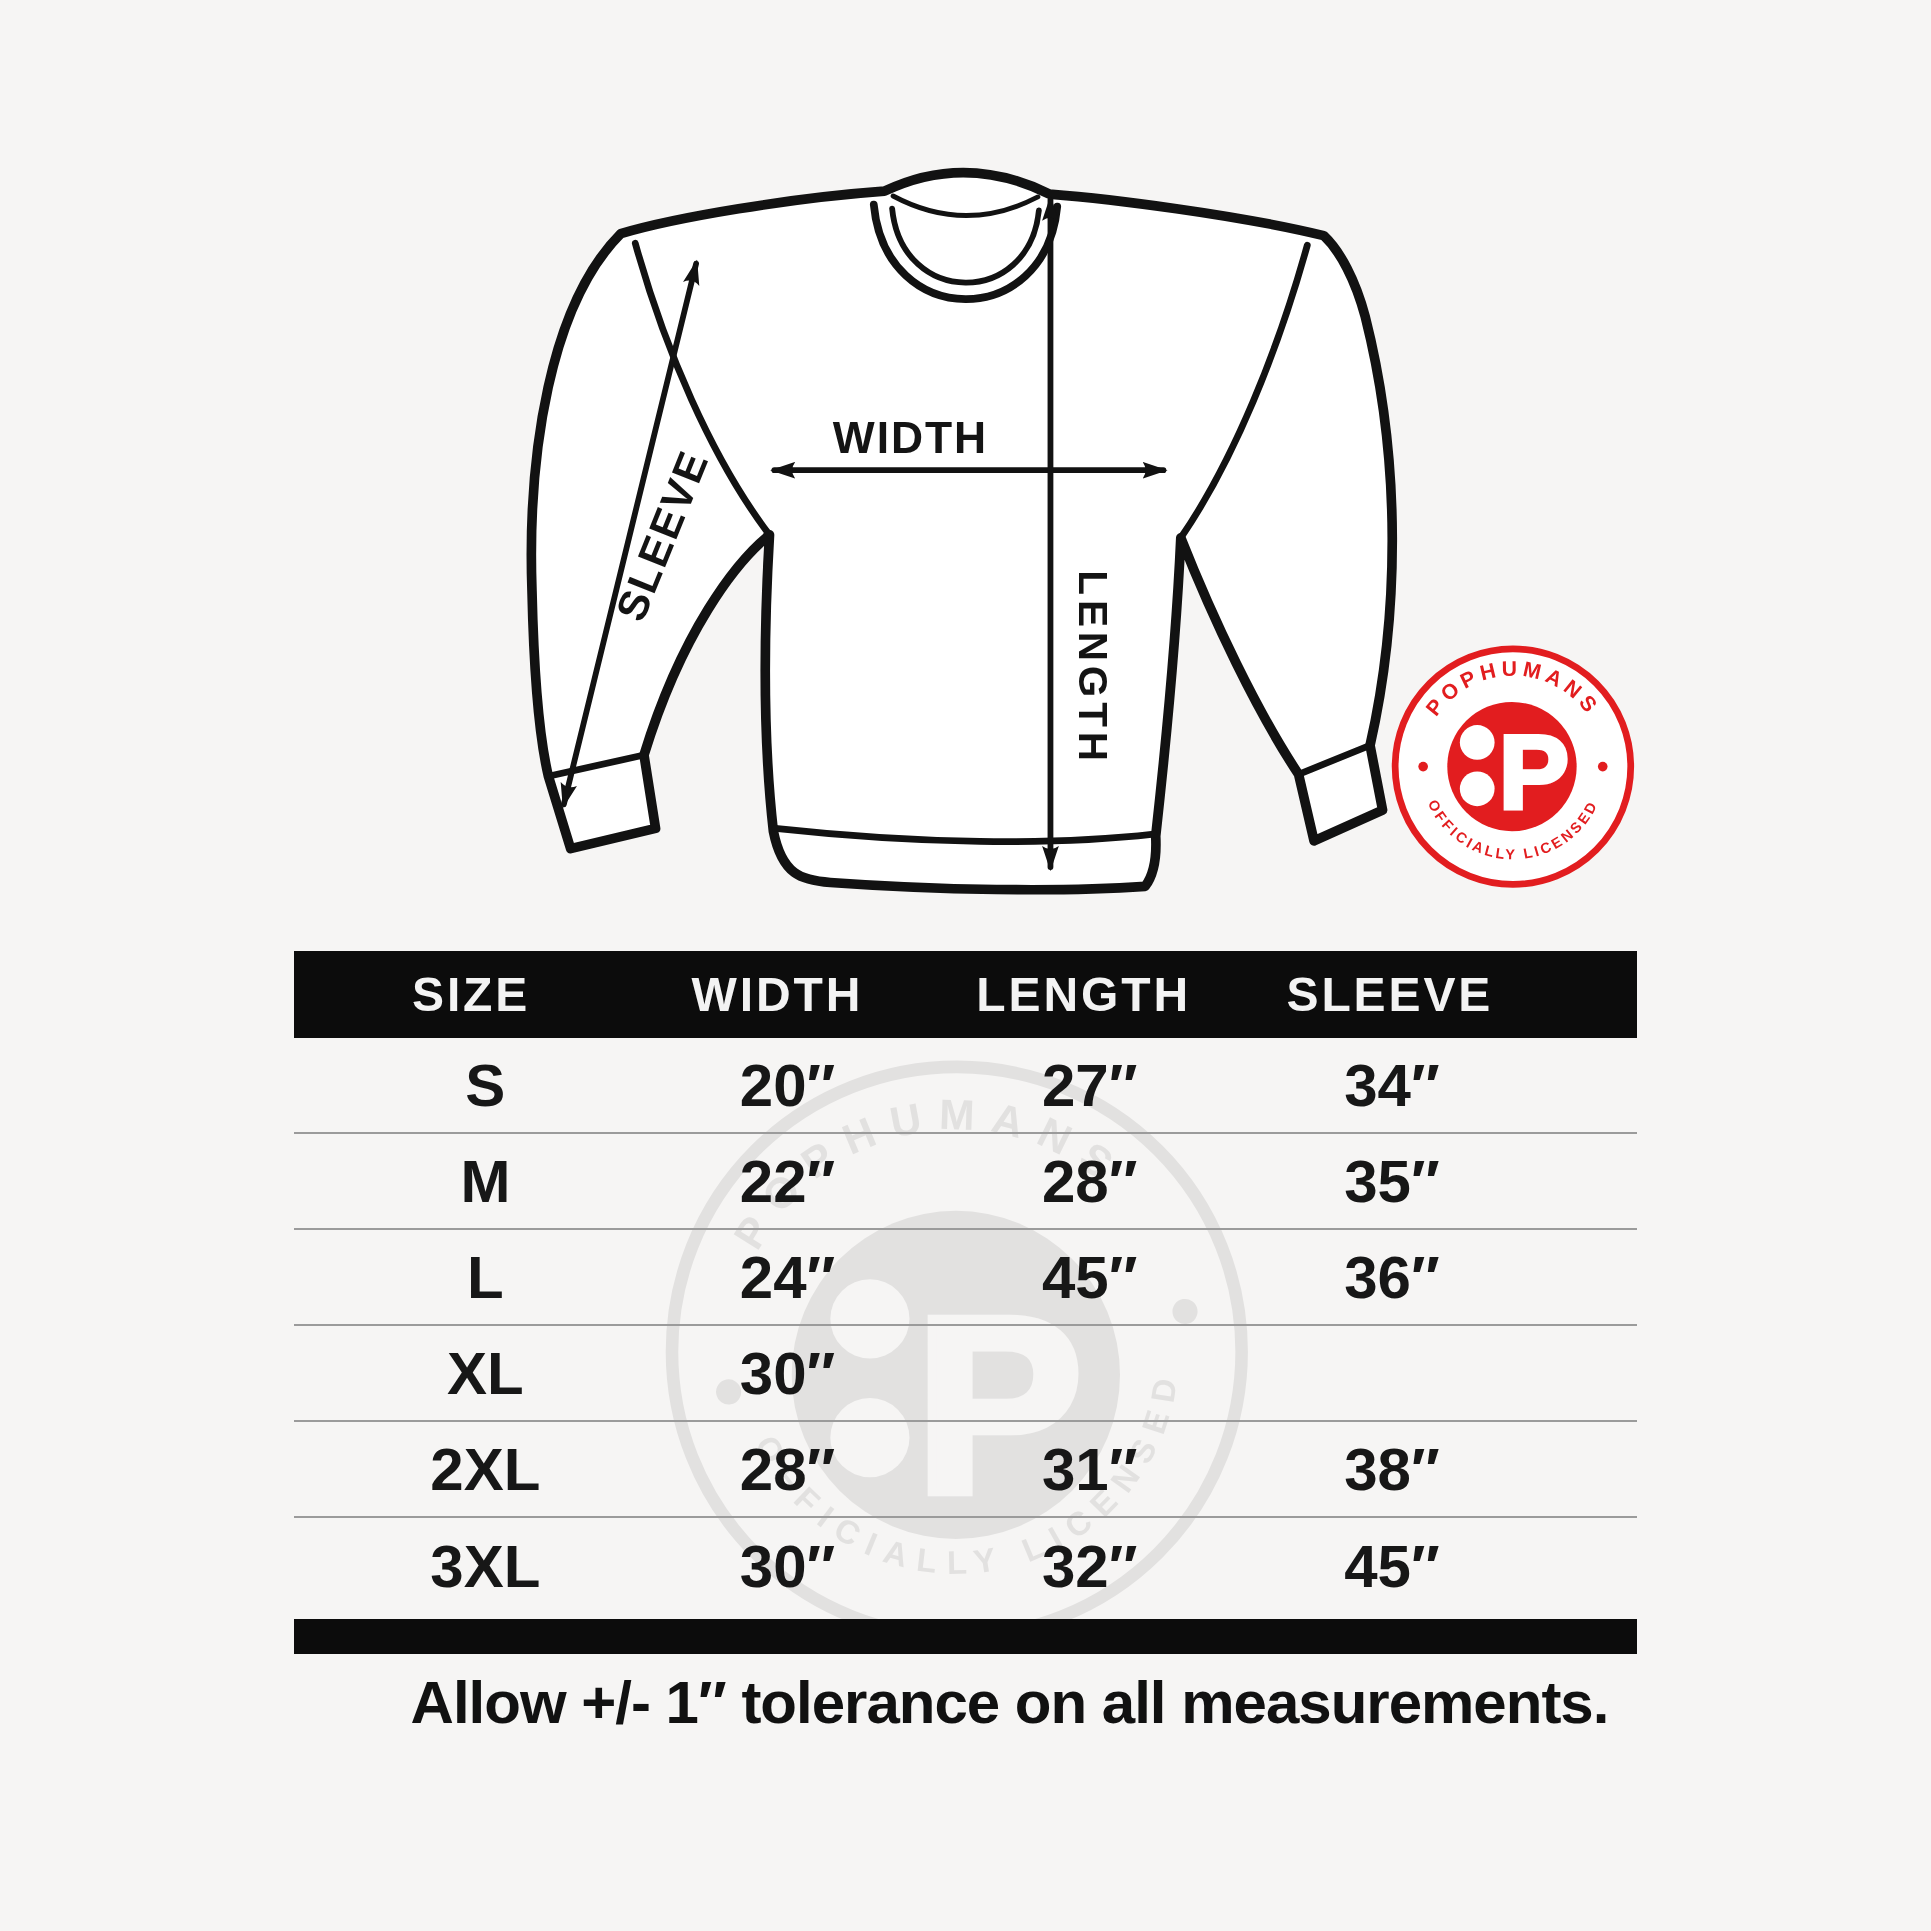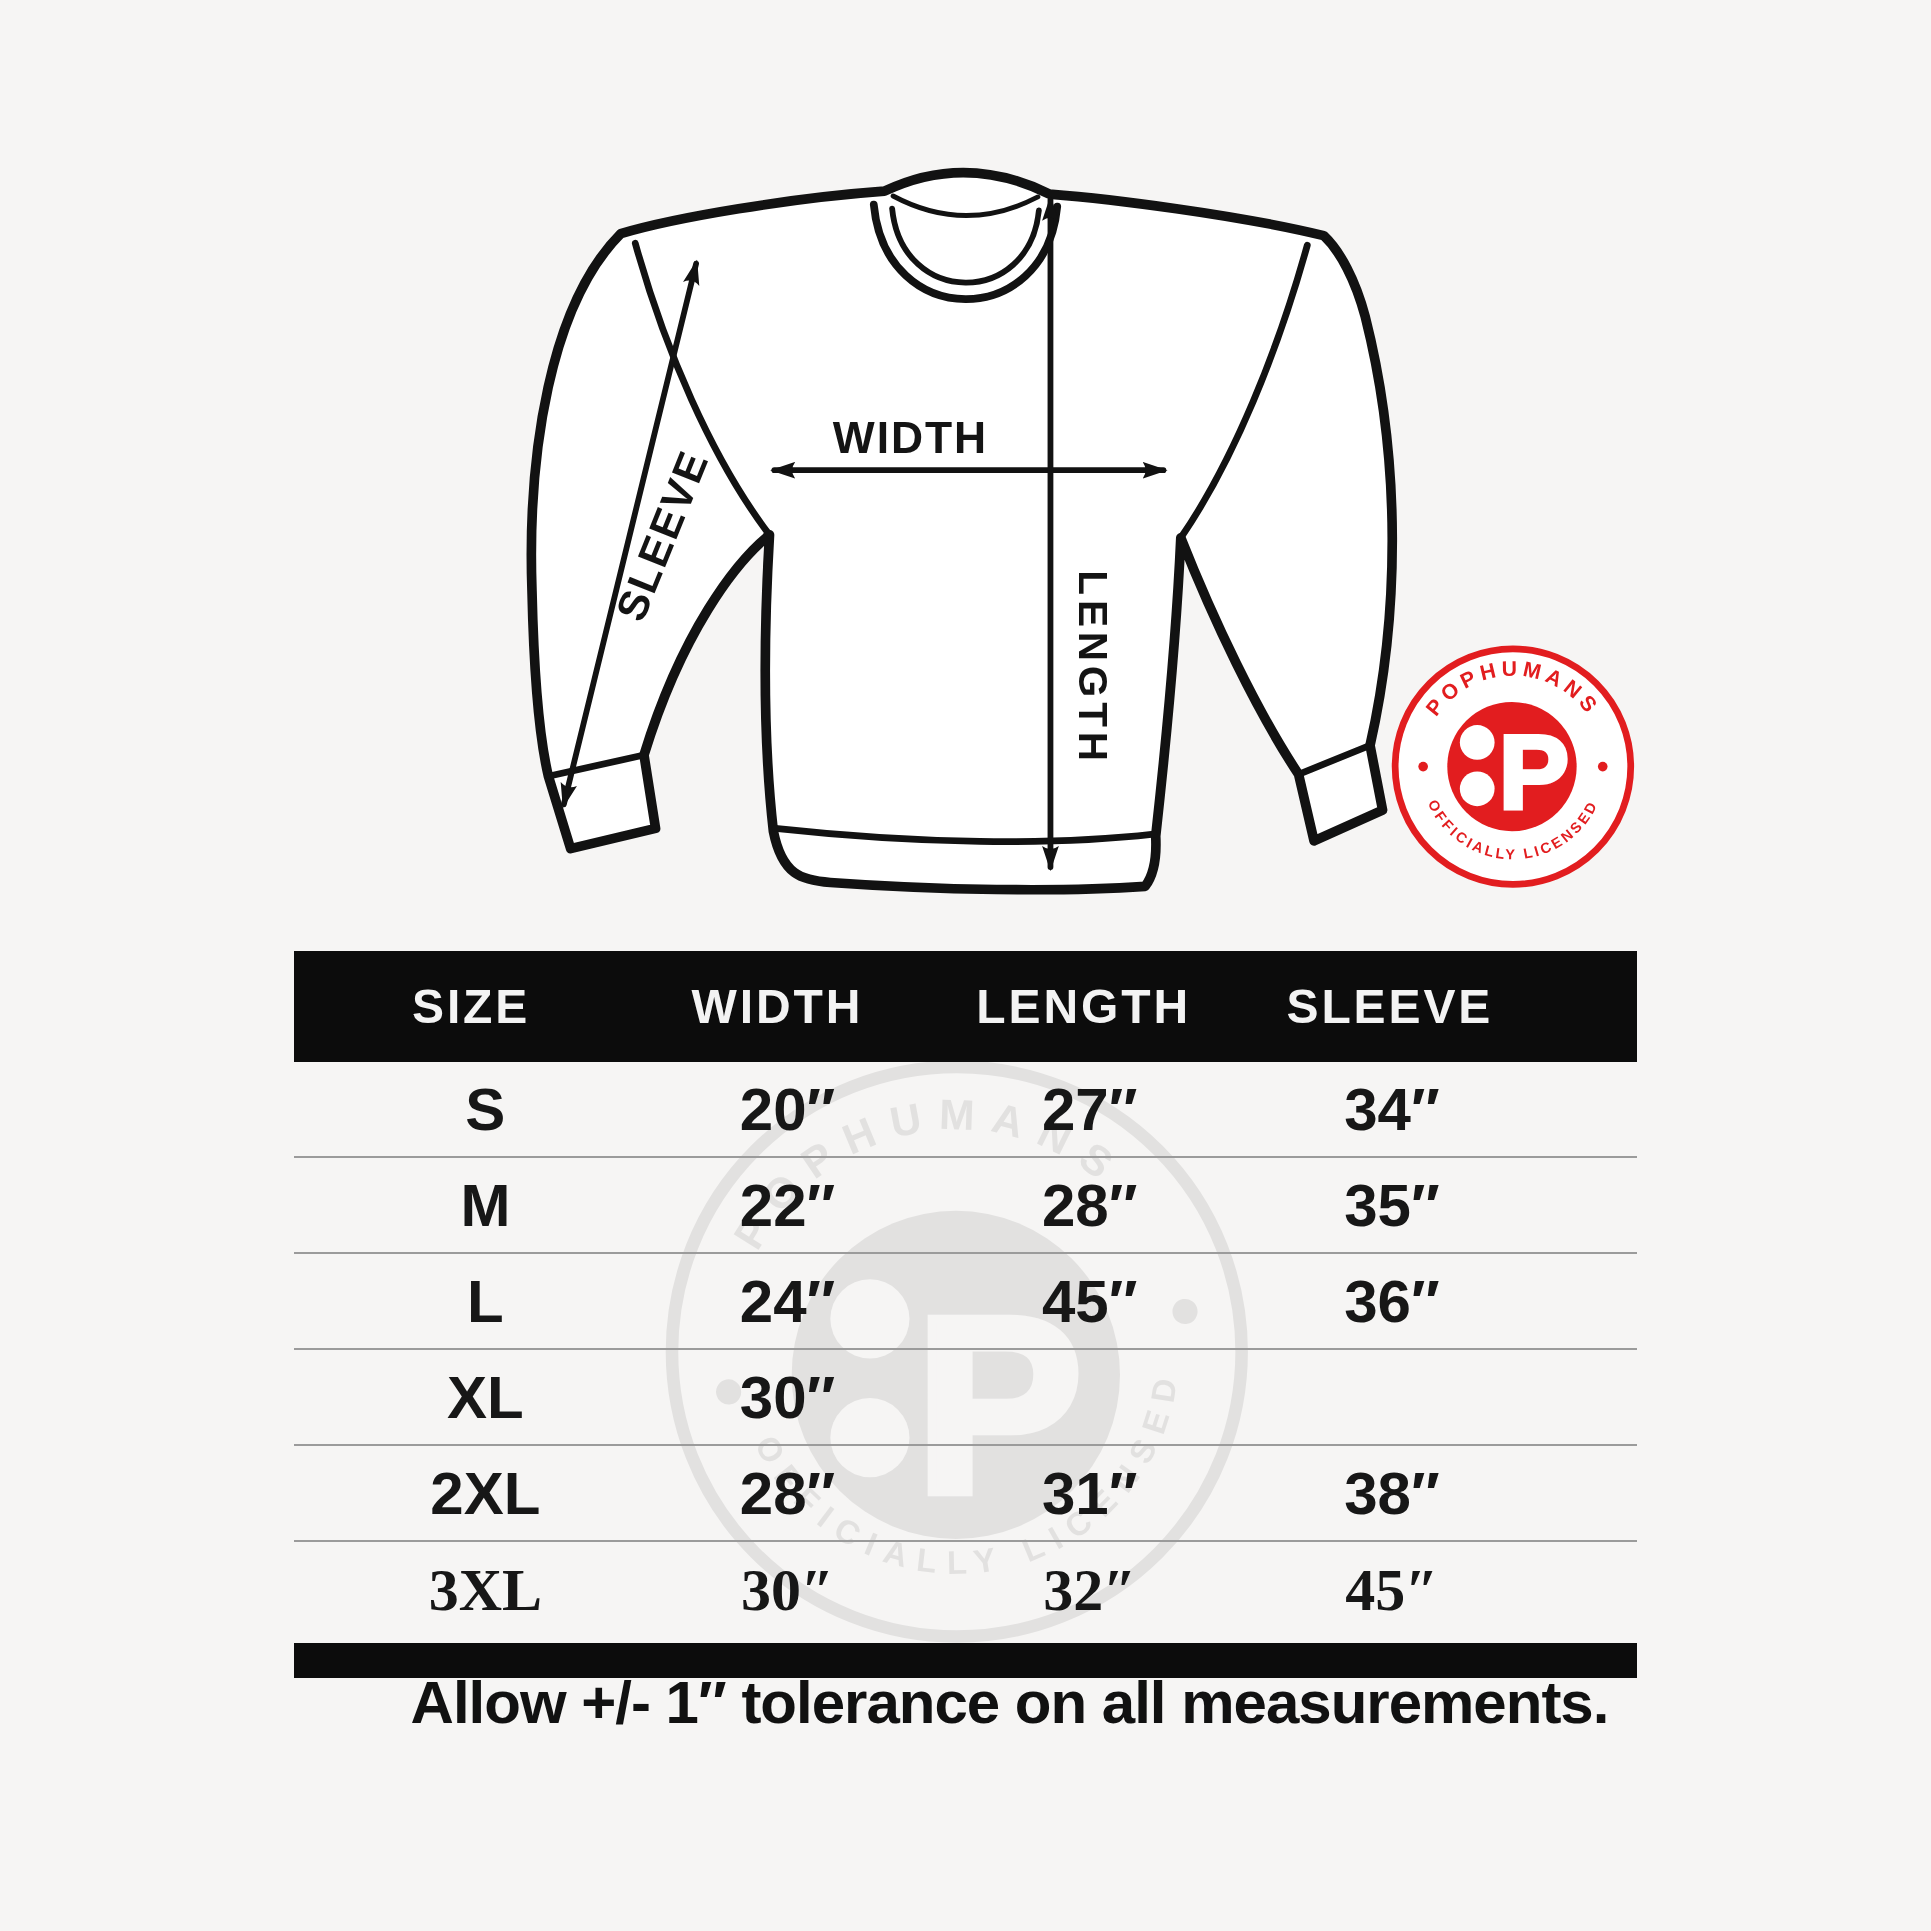--- a/index.html
+++ b/index.html
@@ -8,24 +8,24 @@
     background:#f6f5f4;
     font-family:"Liberation Sans","DejaVu Sans",sans-serif;
     color:#171717;
   }
   .illustration{position:absolute;left:0;top:0;width:1931px;height:1931px;z-index:0;}
   .diagram-label{font-weight:700;fill:#141414;}
   
   .size-table{position:absolute;left:294px;top:951px;width:1343px;z-index:2;}
   .cols{display:grid;grid-template-columns:repeat(4,1fr);padding-left:3%;padding-right:7%;box-sizing:border-box;align-items:center;}
   .cols span{display:block;text-align:center;}
-  .table-header{height:111px;background:#0c0c0c;padding-left:24px;}
+  .table-header{height:87px;background:#0c0c0c;padding-left:24px;}
   .table-header span{color:#f3f3f3;font-size:48px;font-weight:700;letter-spacing:2.9px;}
   .t-row{height:96px;border-bottom:2.9px solid #9b9b9b;}
-  .t-row:last-of-type{border-bottom:none;font-family:Liberation Serif, serif;}
+  .t-row:last-of-type{border-bottom:none;}
   .t-row span{font-size:60px;font-weight:700;color:#171717;}
   .bottom-bar{height:35px;background:#0c0c0c;margin-top:4.8px;}
   .footnote{
     position:absolute;left:0;top:1668px;width:1931px;text-align:center;z-index:2;
     font-size:60px;font-weight:700;letter-spacing:-1px;color:#111;padding-left:44px;
   }
 </style>
 </head>
 <body>
 

